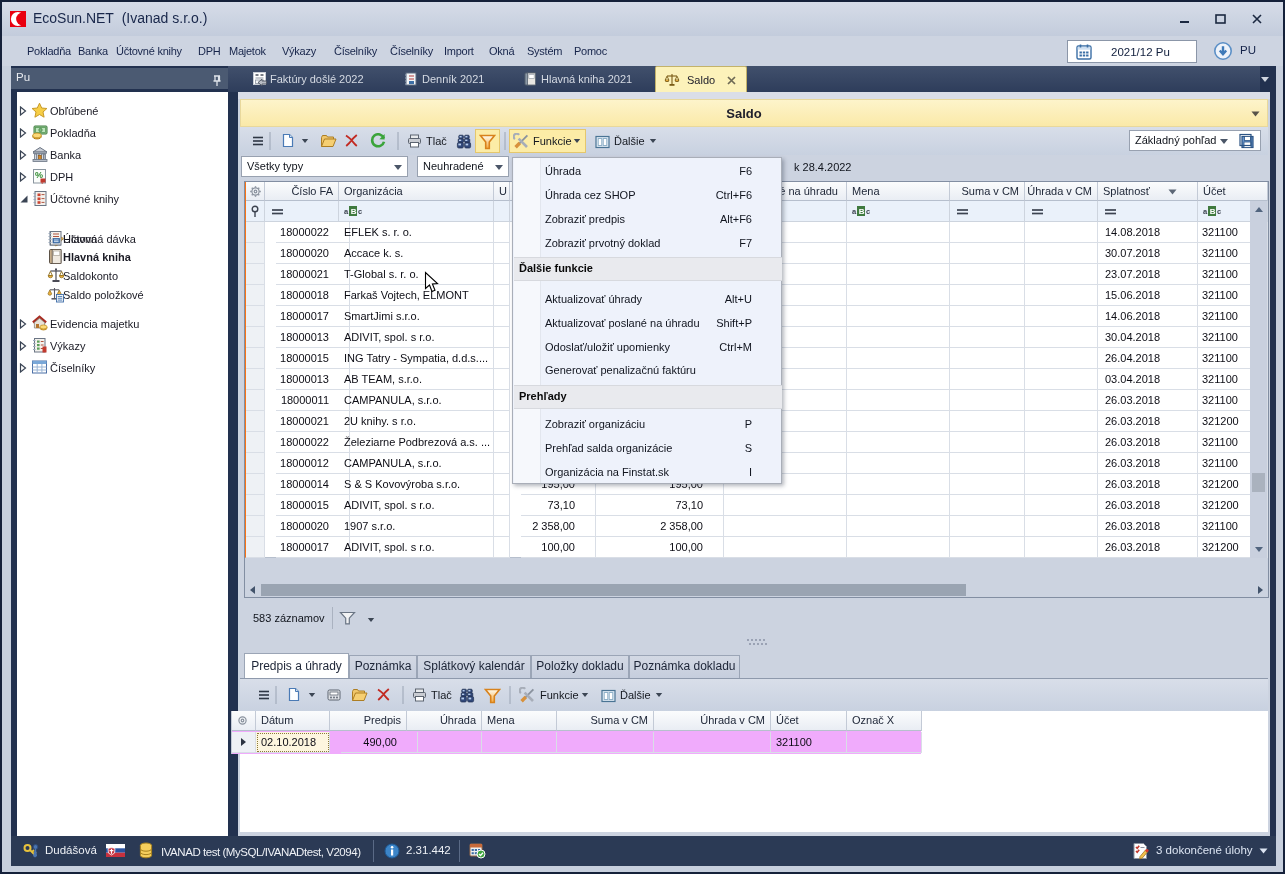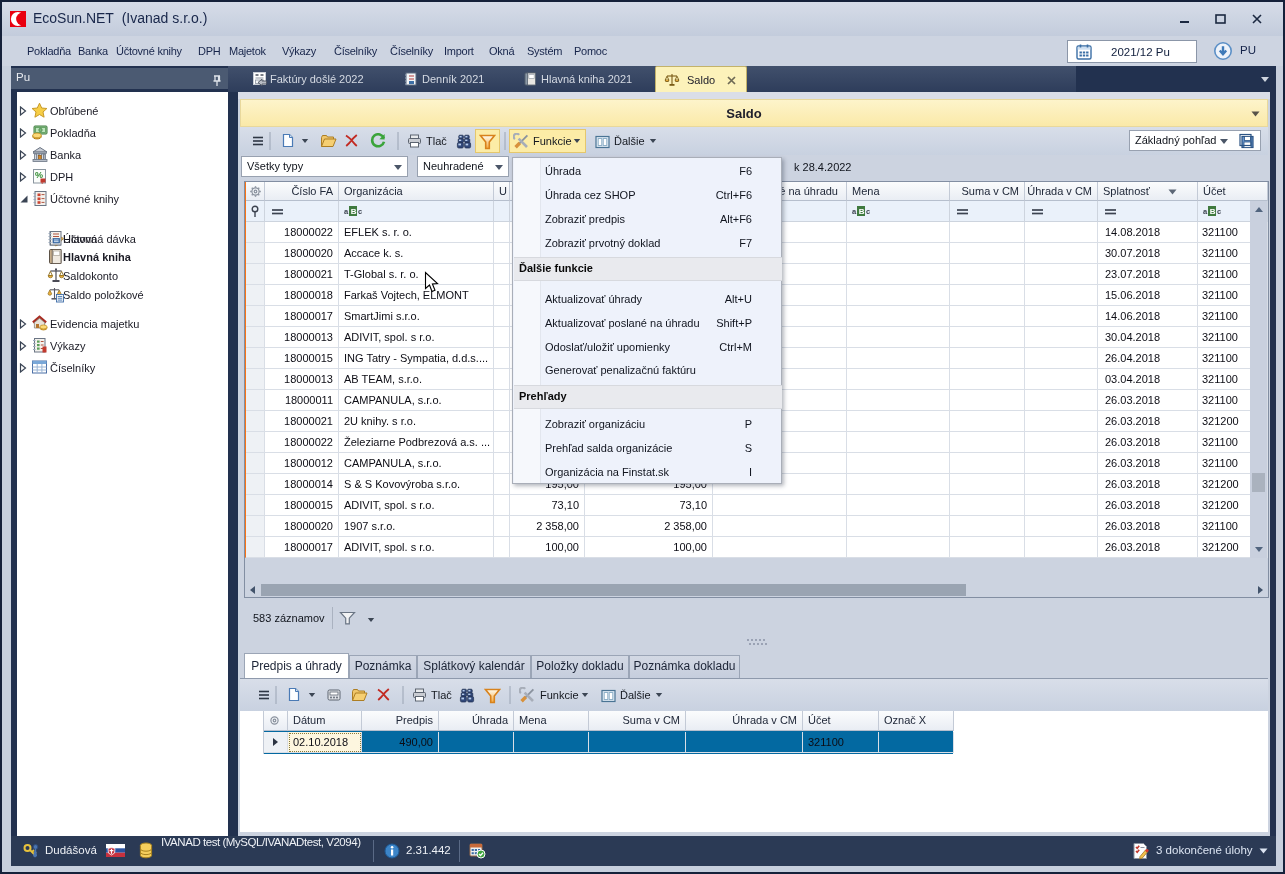--- a/index.html
+++ b/index.html
@@ -18,21 +18,21 @@
   
   #menubar { left:2px; top:36px; width:1281px; height:30px; background:#cdd4e1; }
   #menuitems .mi { position:absolute; top:9px; color:#16244a; font-size:11px; letter-spacing:-0.25px; }
   #datebox { left:1067px; top:40px; width:130px; height:23px; background:#fff; border:1px solid #8b96a8; }
   #datebox span { position:absolute; left:43px; top:5px; font-size:11.5px; color:#101e3c;}
   #pubtn { left:1213px; top:41px; width:60px; height:20px; color:#16244a; font-size:11.5px; }
   
   #mainpanel { left:11px; top:66px; width:1265px; height:800px; background:#22314f; }
   
   #sideheader { left:11px; top:68px; width:221px; height:21px; background:#4b5a72; color:#e8ebf0; }
-  #tabstrip { left:228px; top:66px; width:848px; height:26px; background:linear-gradient(#41506c,#2e3d5b); }
+  #tabstrip { left:228px; top:66px; width:1032px; height:26px; background:linear-gradient(#41506c,#2e3d5b); }
   .tab { position:absolute; top:0; height:26px; color:#d5dae3; font-size:11px; }
   .tab .ic { position:absolute; left:8px; top:5px; }
   #tab-active { background:#fcf2ba; color:#1c1c28; border:1px solid #c3b26a; border-bottom:none; border-radius:2px 2px 0 0;}
   
   #sidebar { left:17px; top:92px; width:211px; height:744px; background:#fff;padding-left:48px; }
   .titem { position:absolute; left:0; width:211px; height:20px; color:#1a1a24; }
   .titem .arr { position:absolute; left:2px; top:5px; }
   .titem .lbl { position:absolute; left:33px; top:4px; }
   .titem.child .lbl { left:46px; }
   
@@ -48,21 +48,21 @@
   .combo .ctext { position:absolute; left:5px; top:3px; }
   .combo .caret { position:absolute; right:5px; top:8px; width:0; height:0; border-left:4px solid transparent; border-right:4px solid transparent; border-top:5px solid #4b5668; }
   
   #grid { left:245px; top:182px; width:1022px; height:376px; background:#fff; border-left:1px solid #f97316; border-bottom:1px solid #b6bfcd; }
   .ghead { position:absolute; top:0; height:19px; background:linear-gradient(#fbfcfd,#e9edf4);
      border-right:1px solid #c3cad6; border-bottom:1px solid #b6bfcd; font-size:11px; color:#21293a; }
   .ghead span { position:absolute; top:3px; }
   .gfilt { position:absolute; top:19px; height:21px; background:#eaf1fa; border-right:1px solid #cdd4de; border-bottom:1px solid #cdd4de; }
   .grow { position:absolute; height:21px; }
   .gcell { position:absolute; height:21px; border-right:1px solid #d9dee6; border-bottom:1px solid #d9dee6; font-size:11px; color:#0c0c14; padding-top:4px; }
-  .num { text-align:right; padding-right:5px; }
+  .num { text-align:right; padding-right:20px;margin-left:11px; }
   
   #vscroll { left:1250px; top:201px; width:17px; height:357px; background:#c9d0de; }
   #hscrolla { left:245px; top:583px; width:1023px; height:14px; background:#ccd3e0; }
   
   #recbar { left:240px; top:603px; width:1028px; height:30px; background:#ccd3e0; }
   
   #btabs { left:240px; top:653px; width:1028px; height:26px; background:#ccd3e0; }
   .btab { position:absolute; top:2px; height:24px; background:linear-gradient(#d3d9e4,#c6cedd); border:1px solid #9ba5b6; border-bottom:1px solid #8e99ac; color:#1c2436; text-align:center; font-size:12px; line-height:20px;}
   .btab.active { background:#fff; border-bottom:1px solid #fff; }
   #btoolbar { left:240px; top:679px; width:1028px; height:32px; background:linear-gradient(#d8dee9,#c8d1e0); }
@@ -1164,21 +1164,21 @@
       </svg>
     </span>
     <span style="position:absolute;left:380px;top:10px;color:#14181f;">Ďalšie</span>
     <span style="position:absolute;left:415px;top:13px;">
       <svg width="8" height="6" viewBox="0 0 8 6">
         <path d="M.8 1 L4 5 L7.2 1 Z" fill="#3c4654"></path>
       </svg>
     </span>
   </div>
 <div id="bpanel" class="abs"></div>
-<div id="bgrid" class="abs" style="left: 263px; top: 711px; width: 690px; height: 43px; background: #0369a1; position: absolute; border-left: 1px solid rgb(195, 202, 214);">
+<div id="bgrid" class="abs" style="left: 231px; top: 711px; width: 690px; height: 43px; background: #f0abfc; position: absolute; border-left: 1px solid rgb(195, 202, 214);">
     <div class="ghead" style="left:0px;width:24px;height:20px;">
       <span style="position:absolute;left:4px;top:3px;">
         <svg width="13" height="13" viewBox="0 0 13 13">
           <g fill="none" stroke="#8a929e" stroke-width="1.2">
             <circle cx="6.5" cy="6.5" r="3.6"></circle>
             <circle cx="6.5" cy="6.5" r="1.3"></circle>
           </g>
         </svg>
       </span>
     </div>
@@ -1236,21 +1236,21 @@
       <rect y="4.3" width="19" height="4.4" fill="#2a52a0"></rect>
       <rect y="8.7" width="19" height="4.3" fill="#c8313e"></rect>
       <path d="M5.5 3.5 L9 4.5 L8.6 9 L5.5 11 L2.4 9 L2 4.5 Z" fill="#c8313e" stroke="#fff" stroke-width=".8"></path>
       <path d="M5.5 4.8 V9.8 M3.6 6.6 H7.4" stroke="#fff" stroke-width="1.1"></path>
     </svg>
   <svg style="position:absolute;left:128px;top:6px" width="14" height="17" viewBox="0 0 14 17">
       <ellipse cx="7" cy="3.4" rx="5.6" ry="2.4" fill="#f4ce5c" stroke="#a8821e"></ellipse>
       <path d="M1.4 3.4 V13.4 A5.6 2.4 0 0 0 12.6 13.4 V3.4" fill="#f4ce5c" stroke="#a8821e"></path>
       <path d="M1.4 6.8 A5.6 2.4 0 0 0 12.6 6.8 M1.4 10.2 A5.6 2.4 0 0 0 12.6 10.2" fill="none" stroke="#a8821e"></path>
     </svg>
-  <span style="position:absolute;left:150px;top:0;letter-spacing:-0.45px;">IVANAD test (MySQL/IVANADtest, V2094)</span>
+  <span style="position:absolute;left:150px;top:10px;letter-spacing:-0.45px;">IVANAD test (MySQL/IVANADtest, V2094)</span>
   <span style="position:absolute;left:362px;top:4px;height:22px;border-left:1px solid #5a6a86;"></span>
   <svg style="position:absolute;left:373px;top:7px" width="16" height="16" viewBox="0 0 16 16">
       <circle cx="8" cy="8" r="7" fill="#3c85c8" stroke="#1e5a96"></circle>
       <rect x="7" y="6.5" width="2.2" height="6" fill="#fff"></rect>
       <circle cx="8.1" cy="4.2" r="1.3" fill="#fff"></circle>
     </svg>
   <span style="position:absolute;left:395px;top:8px;">2.31.442</span>
   <span style="position:absolute;left:448px;top:4px;height:22px;border-left:1px solid #5a6a86;"></span>
   <svg style="position:absolute;left:458px;top:6px" width="17" height="17" viewBox="0 0 17 17">
       <rect x="1" y="2" width="12" height="12" rx="1" fill="#f0f0ee" stroke="#9a6a4a"></rect>

